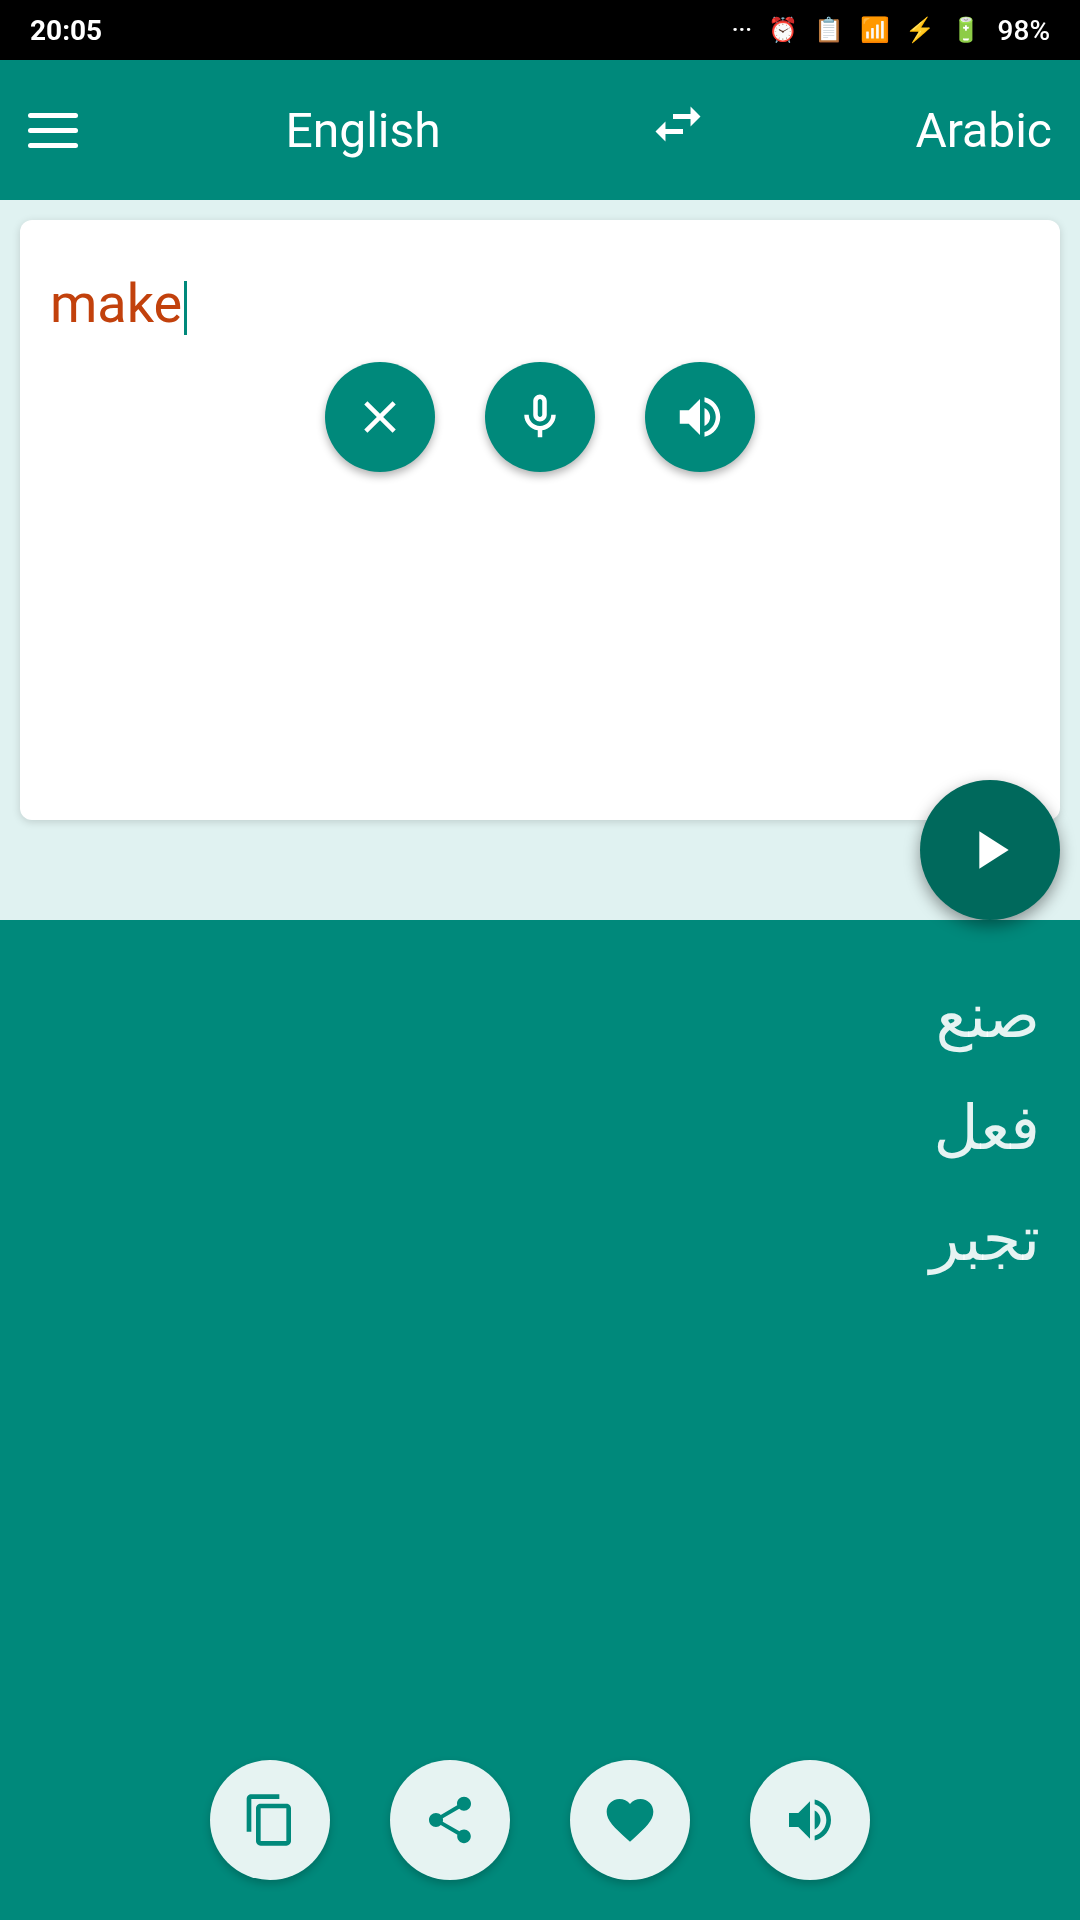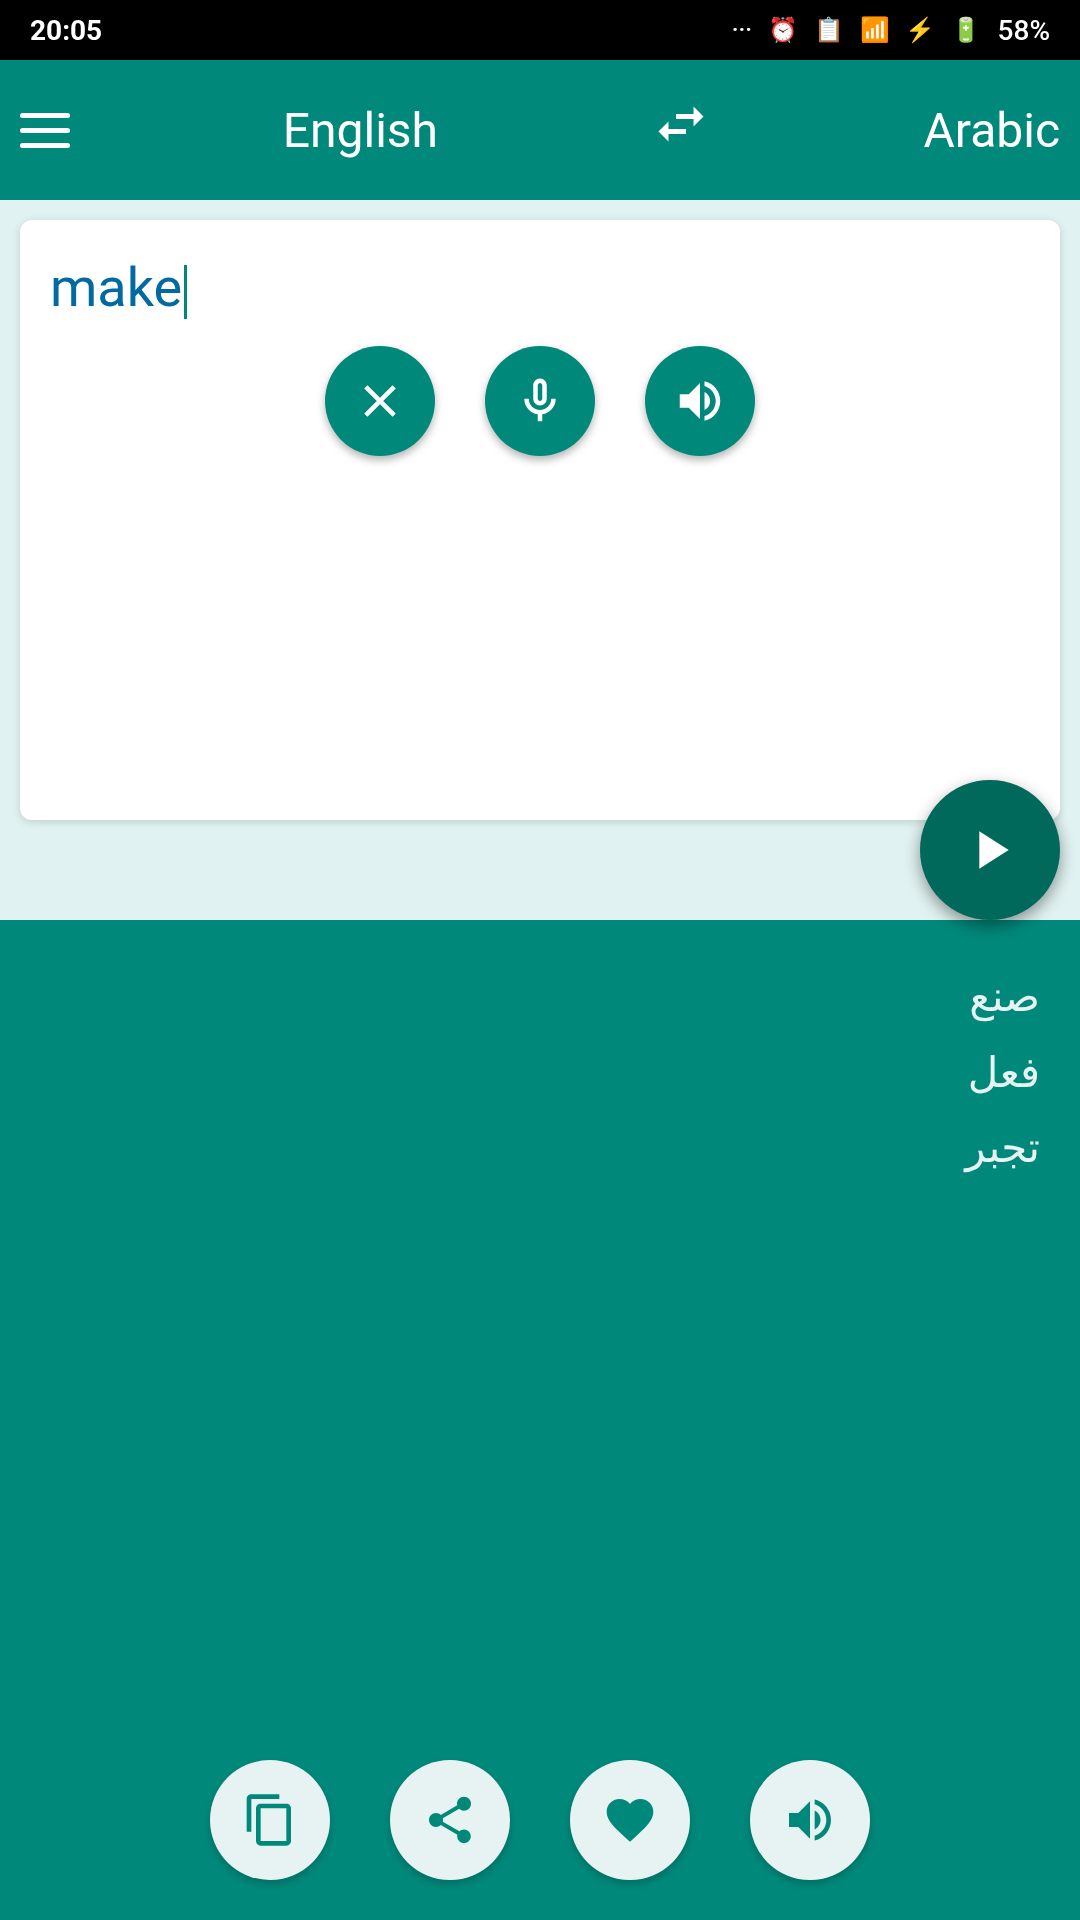--- a/index.html
+++ b/index.html
@@ -44,21 +44,21 @@
       font-size: 24px;
     }
 
     
     .top-nav {
       background: #00897b;
       height: 140px;
       display: flex;
       align-items: center;
       justify-content: space-between;
-      padding: 0 20px;
+      padding: 0 28px;
     }
 
     .nav-menu-icon {
       color: #fff;
       font-size: 44px;
       cursor: pointer;
       display: flex;
       flex-direction: column;
       gap: 10px;
     }
@@ -190,25 +190,24 @@
 
     .output-primary {
       font-size: 76px;
       color: #fff;
       font-weight: 400;
       margin-bottom: 30px;
       line-height: 1.3;
     }
 
     .output-secondary {
-      font-size: 42px;
+      font-size: 62px;
       color: rgba(255,255,255,0.9);
       line-height: 1.8;
       text-align: right;
-      font-family: Liberation Serif, serif;
     }
 
     .output-actions {
       display: flex;
       justify-content: center;
       gap: 60px;
       padding: 40px 0;
     }
 
     .output-btn {
@@ -235,21 +234,21 @@
 
 <div class="status-bar">
   <span class="status-bar-left">20:05</span>
   <div class="status-bar-right">
     <span class="status-icon">···</span>
     <span class="status-icon">⏰</span>
     <span class="status-icon">📋</span>
     <span class="status-icon">📶</span>
     <span class="status-icon">⚡</span>
     <span class="status-icon">🔋</span>
-    <span>58%</span>
+    <span>98%</span>
   </div>
 </div>
 
 <div class="top-nav">
   <div class="nav-menu-icon">
     <span></span>
     <span></span>
     <span></span>
   </div>
   <span class="nav-lang">English</span>
@@ -257,21 +256,21 @@
     <svg viewBox="0 0 24 24" width="60" height="60" fill="white">
       <path d="M6.99 11L3 15l3.99 4v-3H14v-2H6.99v-3zM21 9l-3.99-4v3H10v2h7.01v3L21 9z"></path>
     </svg>
   </div>
   <span class="nav-lang">Arabic</span>
 </div>
 
 <div class="main-content">
 
   <div class="input-panel">
-    <div style="font-size:54px; color:#0369a1; line-height:1.4;">
+    <div style="font-size:54px; color:#c2410c; line-height:1.4;margin-top:16px;">
       <span>make</span><span class="cursor-line"></span>
     </div>
 
     <div class="input-actions">
 
       <button class="action-btn">
         <svg viewBox="0 0 24 24" xmlns="http://www.w3.org/2000/svg">
           <path d="M19 6.41L17.59 5 12 10.59 6.41 5 5 6.41 10.59 12 5 17.59 6.41 19 12 13.41 17.59 19 19 17.59 13.41 12z"></path>
         </svg>
       </button>

